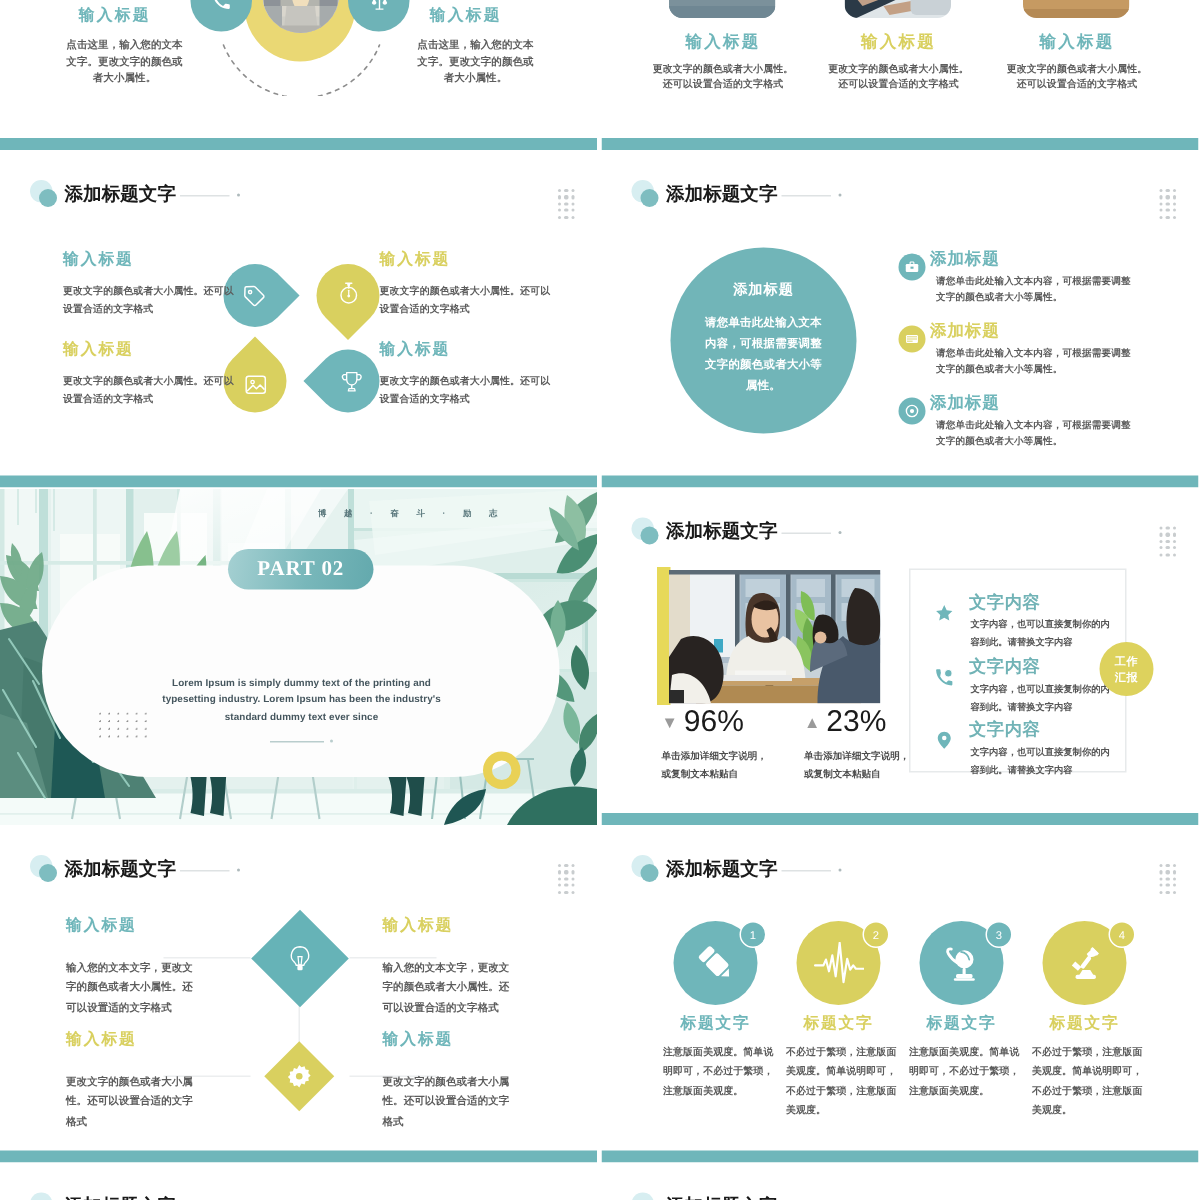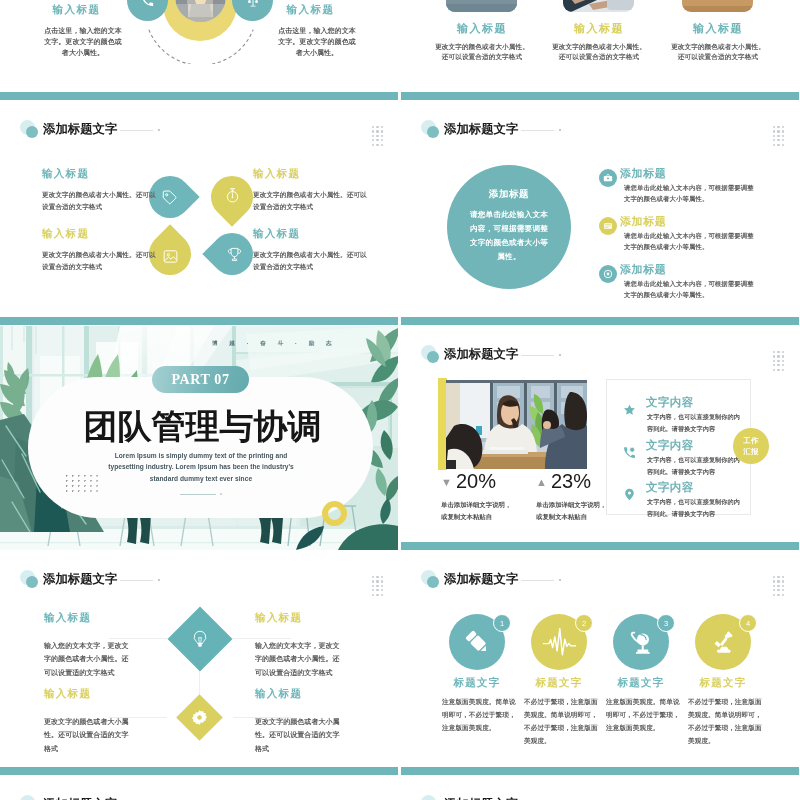--- a/index.html
+++ b/index.html
@@ -535,22 +535,21 @@
       <path d="M0 150 L18 156 L32 206 L0 206Z" fill="#5b8d7f"></path>
       <g stroke="#a9e0d2" stroke-width="1.4" fill="none" opacity=".75" stroke-linecap="round">
         <path d="M6 100 L26 130M2 134 L24 172M22 128 L40 166M44 148 L62 182M66 170 L86 198M12 176 L30 206"></path>
       </g>
 
       <path d="M398 200c-26-6-50 4-60 24h60z" fill="#2f7060"></path>
       <path d="M296 224c4-14 14-22 28-24-2 12-12 21-28 24z" fill="#1f5653"></path>
     </svg>
     <div class="s5-tag">博 越 · 奋 斗 · 励 志</div>
     <div class="s5-white"></div>
-    <div class="s5-badge">PART 07</div>
-    <div class="s5-title">团队管理与协调</div>
+    <div class="s5-badge">PART 02</div>
     <div class="s5-sub">Lorem Ipsum is simply dummy text of the printing and typesetting industry. Lorem Ipsum has been the industry's standard dummy text ever since</div>
     <div class="s5-dots"></div>
     <div class="s5-rule"></div>
     <div class="s5-rdot"></div>
     <div class="s5-ring"></div>
   </div>
 
   <div class="slide s6" style="left:401px;top:326px;">
     <div class="hdr" style="left:20px;top:19px;width:340px;height:22px;">
       <span class="c-lite"></span>
@@ -628,21 +627,21 @@
 
         <path d="M124 12c11 0 17 10 17 24 0 10-3 18-8 22l-12-8c-4-8-4-30 3-38z" fill="#2b2522"></path>
         <path d="M116 44c8 8 20 8 25 1v44h-42c0-22 7-38 17-45z" fill="#49596b"></path>
 
         <path d="M100 30c7-2 13 4 13 13 0 8-3 14-8 16l-8-6c-2-7-2-20 3-23z" fill="#241f1c"></path>
         <path d="M99 45c5 5 11 5 14 1 3 1 5 5 6 11l-25 11c0-11 2-19 5-23z" fill="#5b6a7c"></path>
         <circle cx="101" cy="45" r="4" fill="#e2bc9c"></circle>
       </svg>
     </div>
     <div class="s6-stat" style="left:40px;">
-      <div class="s6-num"><span class="s6-arr down">▼</span><span>20%</span></div>
+      <div class="s6-num"><span class="s6-arr down">▼</span><span>96%</span></div>
       <div class="s6-sb">
           <div>单击添加详细文字说明，</div>
           <div>或复制文本粘贴自</div>
         </div>
     </div>
     <div class="s6-stat" style="left:135px;">
       <div class="s6-num"><span class="s6-arr up">▲</span><span>23%</span></div>
       <div class="s6-sb">
           <div>单击添加详细文字说明，</div>
           <div>或复制文本粘贴自</div>

